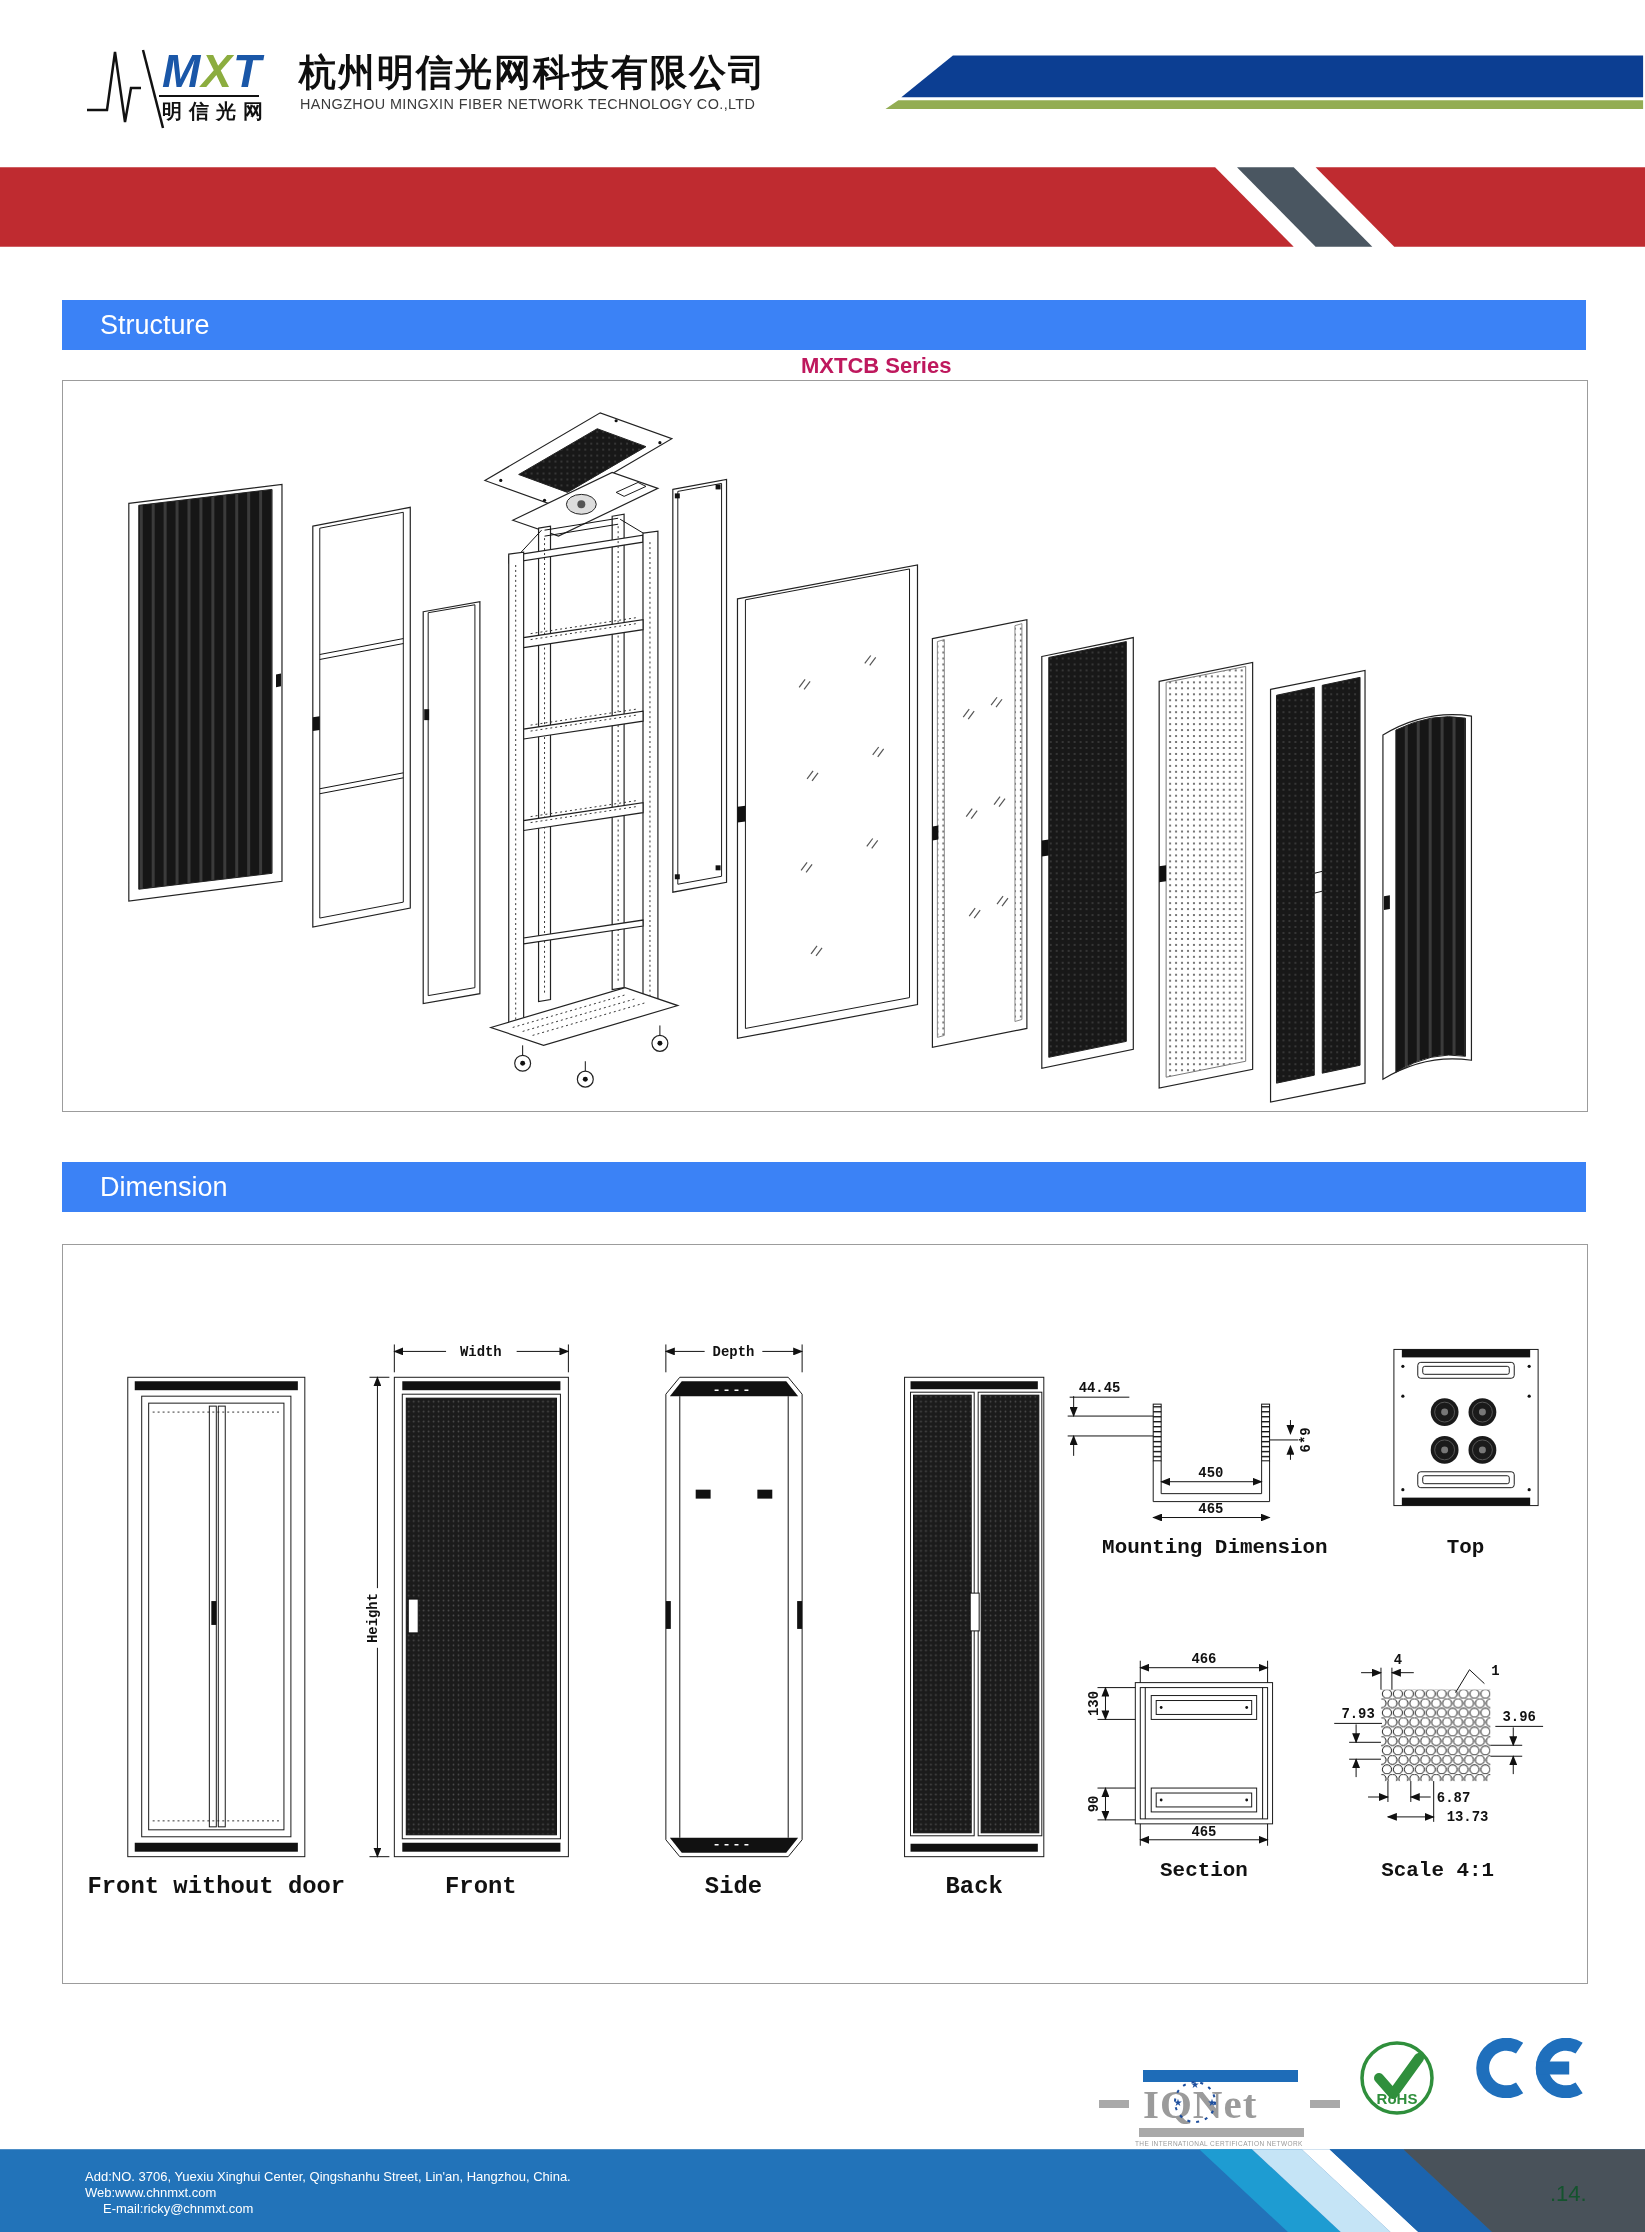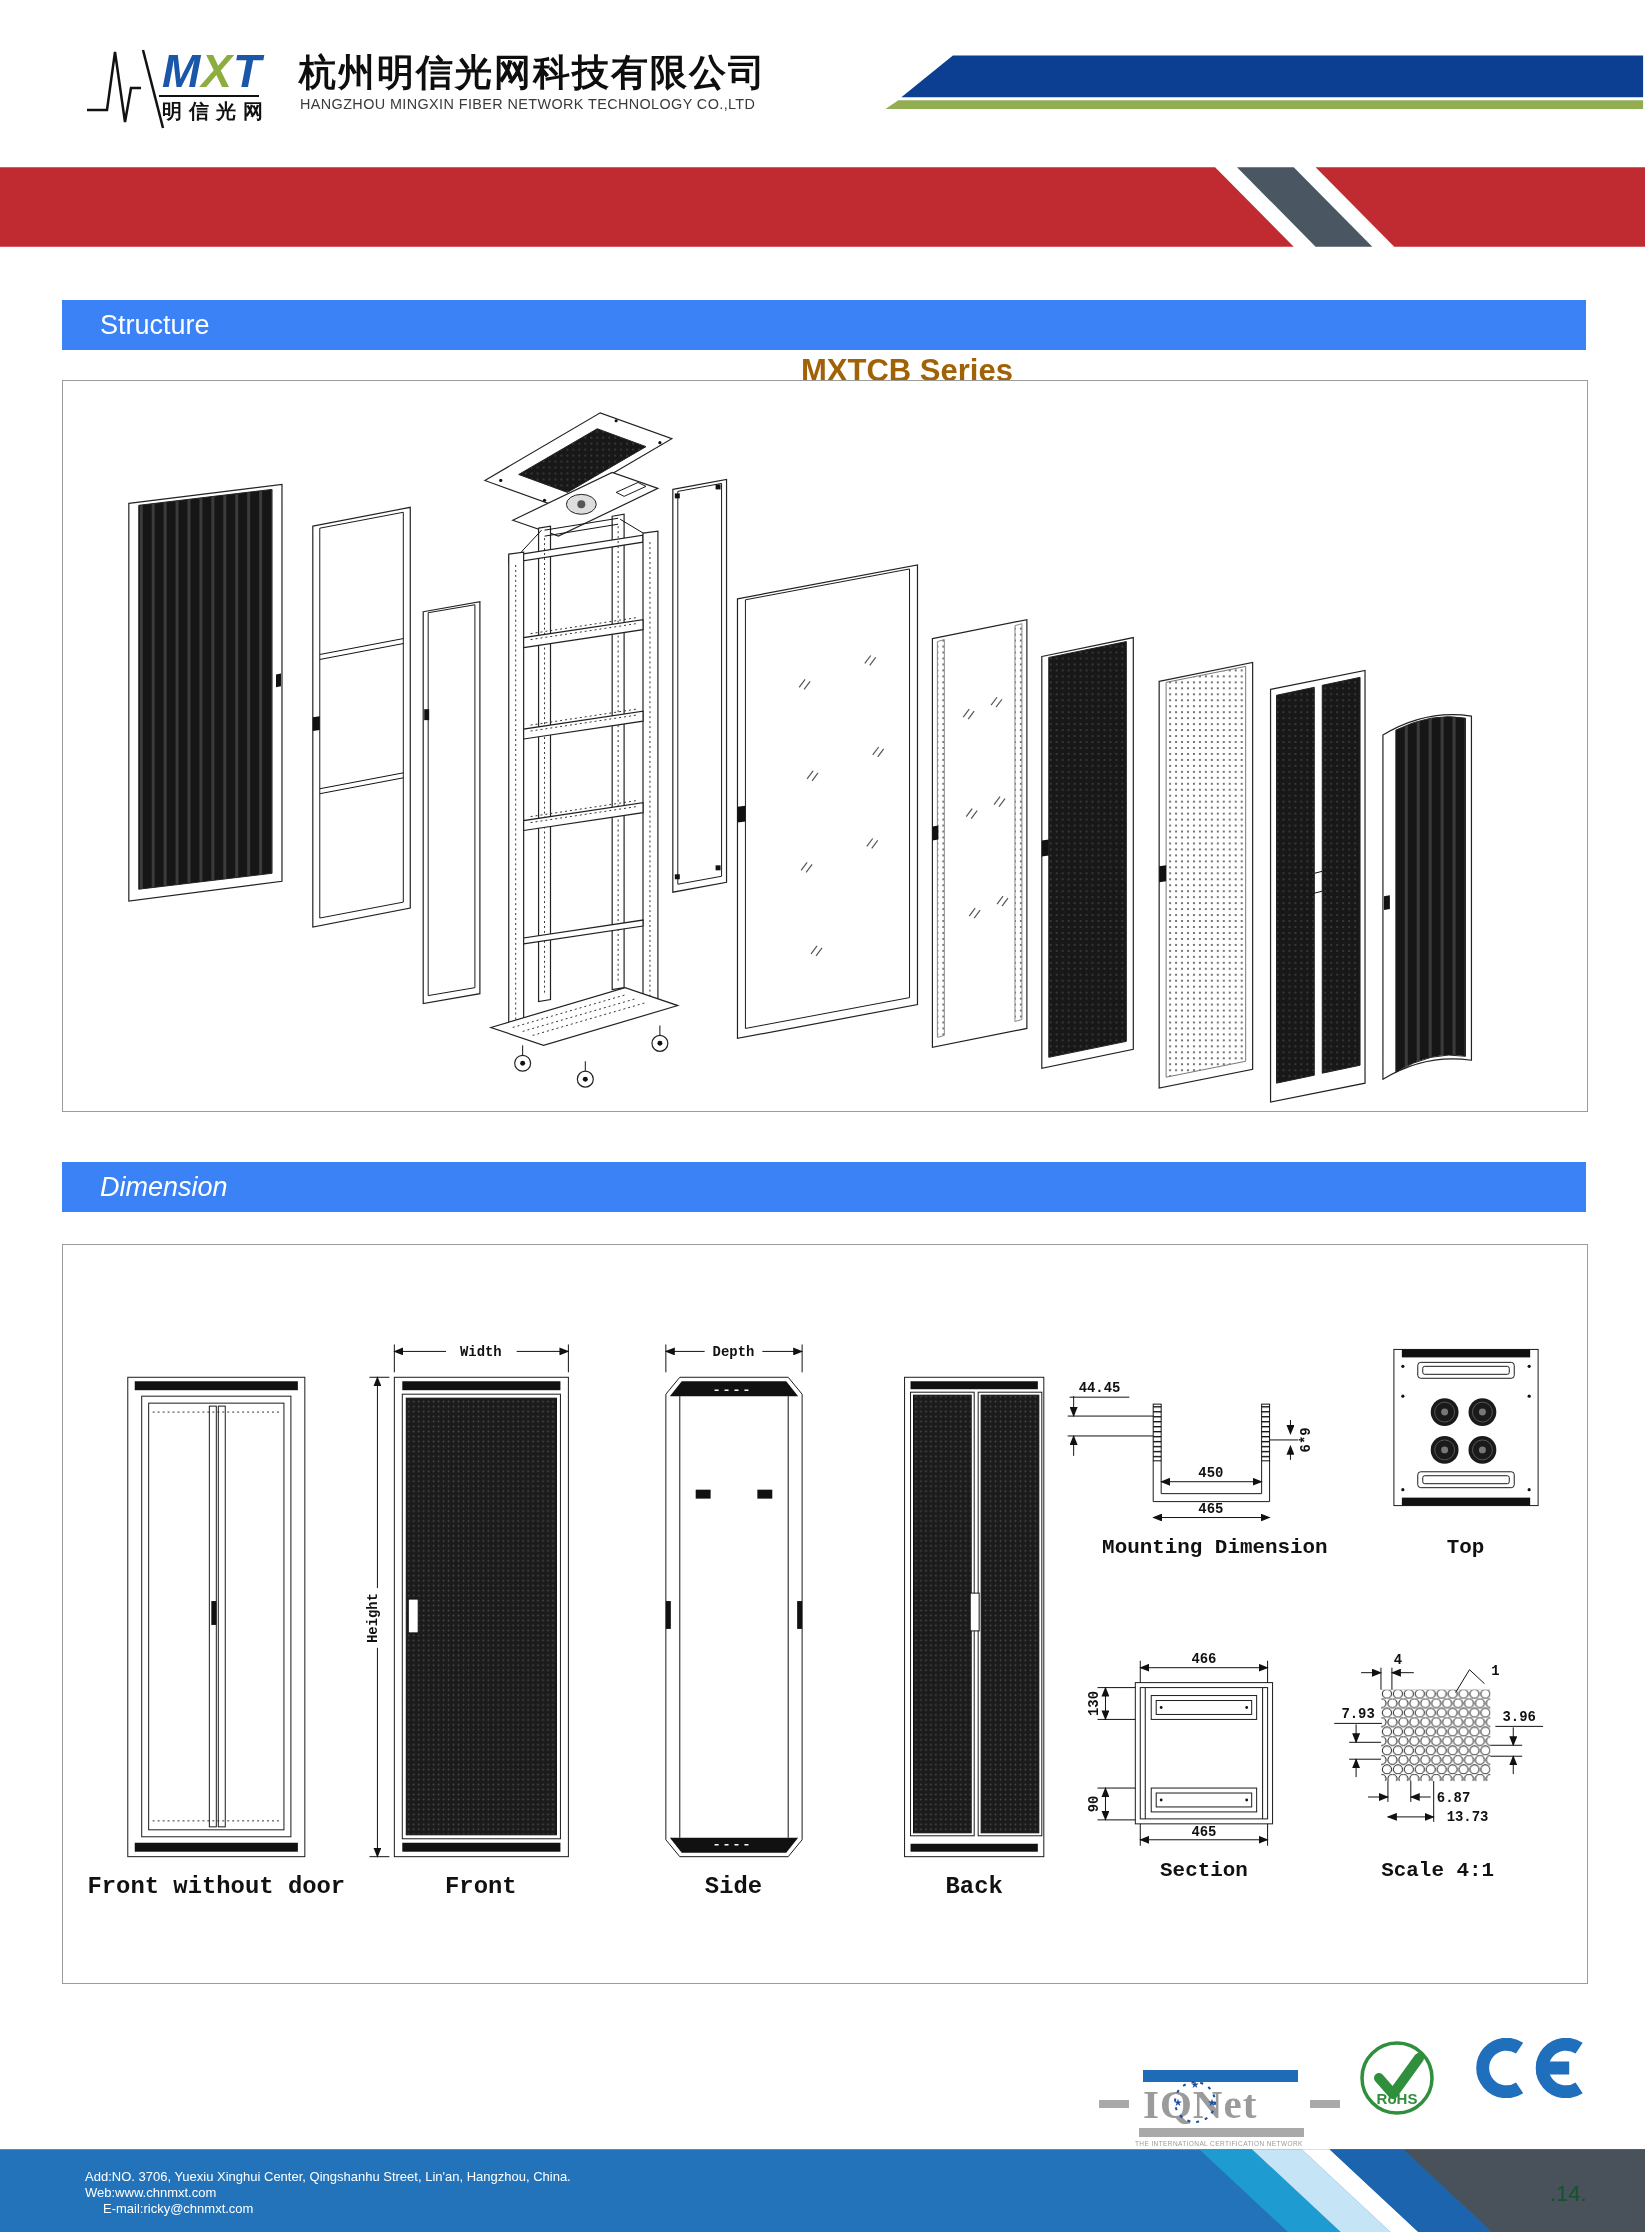--- a/index.html
+++ b/index.html
@@ -8,21 +8,21 @@
   
   .logo-mxt{position:absolute;left:162px;top:44px;font-weight:bold;font-size:46px;letter-spacing:1px;font-family:"Liberation Sans",sans-serif;font-style:italic;}
   .logo-mxt .m,.logo-mxt .t{color:#1a57a8;}
   .logo-mxt .x{color:#8cad3f;}
   .logo-rule{position:absolute;left:159px;top:95px;width:100px;height:2px;background:#111;}
   .logo-cn{position:absolute;left:162px;top:98px;font-size:20px;font-weight:bold;color:#111;letter-spacing:7px;}
   .company-cn{position:absolute;left:299px;top:48px;font-size:37px;font-weight:bold;color:#0e0e0e;letter-spacing:2px;}
   .company-en{position:absolute;left:300px;top:96px;font-size:14.4px;color:#3a3a3a;letter-spacing:0.4px;}
   
   .banner-title{position:absolute;left:86px;top:183px;font-size:35px;font-weight:600;color:#fdf5f2;letter-spacing:0.5px;}
-  .banner-series{position:absolute;left:801px;top:186px;font-size:31px;font-weight:600;color:#a16207;}
+  .banner-series{position:absolute;left:801px;top:186px;font-size:22px;font-weight:600;color:#be185d;}
   
   .secbar{position:absolute;left:62px;width:1524px;height:50px;background:#3b82f6;color:#fff;font-size:27px;font-weight:500;line-height:50px;padding-left:38px;box-sizing:border-box;}
   .secbox{position:absolute;left:62px;width:1524px;border:1px solid #9c9c9c;background:#fff;}
   
   .iqnet{position:absolute;left:1099px;top:2038px;width:239px;height:80px;margin-top:32px;}
   .iq-dash{position:absolute;top:30px;width:30px;height:8px;background:#a9a9a9;}
   .iq-bar-top{position:absolute;left:44px;top:0;width:155px;height:12px;background:#1e6cb8;}
   .iq-text{position:absolute;left:44px;top:10px;font-size:41px;font-weight:bold;color:#9b9b9b;font-family:"Liberation Serif",serif;letter-spacing:1px;}
   .iq-bar-bot{position:absolute;left:40px;top:58px;width:165px;height:9px;background:#a9a9a9;}
   .iq-sub{position:absolute;left:36px;top:70px;font-size:6.5px;color:#9a9a9a;letter-spacing:0.4px;white-space:nowrap;}
@@ -245,21 +245,21 @@
   </g>
 
   <g>
     <path class="p" d="M1327,356 Q1370,330 1416,337 L1416,683 Q1370,676 1327,702 Z"></path>
     <path d="M1340,351 Q1376,333 1410,339 L1410,679 Q1376,673 1340,695 Z" fill="url(#sStripe)" stroke="#222"></path>
     <polygon points="1328,518 1334,517 1334,531 1328,532" fill="#111"></polygon>
   </g>
 </svg>
 </div>
 
-<div class="secbar" style="top:1162px;font-style:italic;">Dimension</div>
+<div class="secbar" style="top:1162px;">Dimension</div>
 
 <div class="secbox" style="top:1244px;height:738px;">
 <svg width="1522" height="736" viewBox="0 0 1530 740">
   <defs>
     <marker id="ah" markerWidth="10" markerHeight="8" refX="9" refY="4" orient="auto-start-reverse">
       <path d="M0,0 L10,4 L0,8 z" fill="#111"></path>
     </marker>
     <pattern id="dMesh" width="5" height="5" patternUnits="userSpaceOnUse">
       <rect width="5" height="5" fill="#1b1b1b"></rect>
           <circle cx="2.5" cy="2.5" r="0.9" fill="#4a4a4a"></circle>

